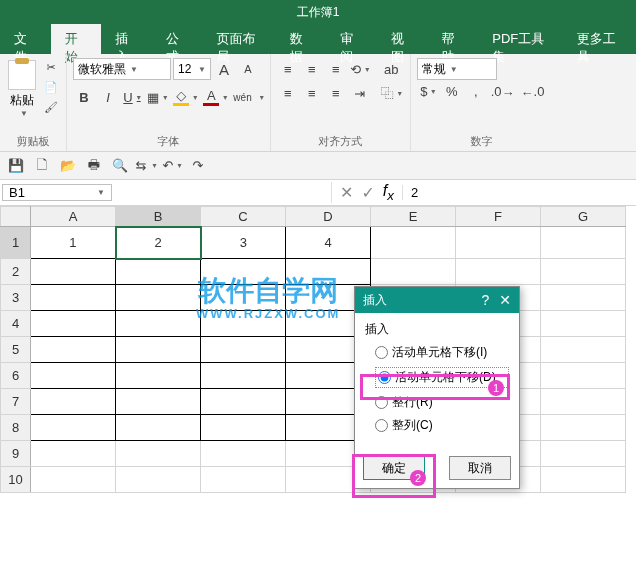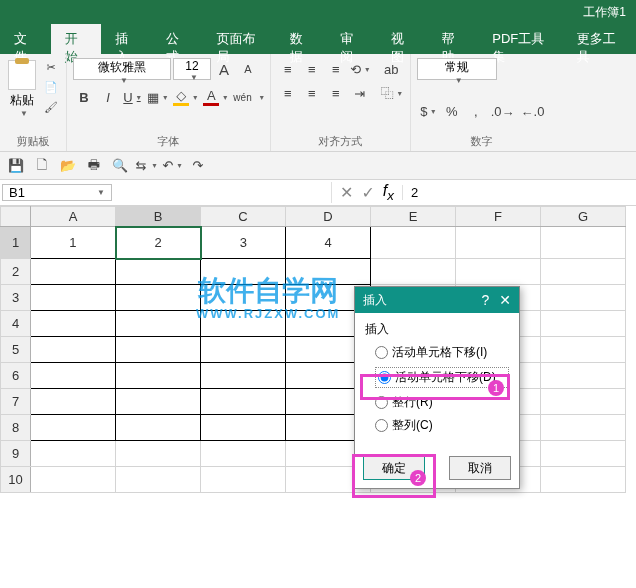--- a/index.html
+++ b/index.html
@@ -1,49 +1,49 @@
 <!DOCTYPE html>
 <html><head>
 <meta charset="utf-8">
 <style>
 * { margin: 0; padding: 0; box-sizing: border-box; font-family: "Microsoft YaHei", sans-serif; }
 body { background: #fff; width: 636px; height: 588px; overflow: hidden; position: relative; }
 
-.titlebar { background: #217346; color: #fff; height: 24px; display: flex; align-items: center; justify-content: flex-end; padding: 0 10px; font-size: 12px; }
+.titlebar { background: #217346; color: #fff; height: 24px; display: flex; align-items: center; justify-content: center; padding: 0 10px; font-size: 12px; }
 .ribbon-tabs { background: #217346; display: flex; height: 30px; }
 .ribbon-tabs .tab { color: #fff; padding: 6px 14px; font-size: 13px; cursor: pointer; }
 .ribbon-tabs .tab.active { background: #f3f3f3; color: #217346; }
 
 .ribbon { background: #f3f3f3; border-bottom: 1px solid #d4d4d4; height: 98px; display: flex; }
 .ribbon-group { border-right: 1px solid #e0e0e0; padding: 4px 6px 2px 6px; display: flex; flex-direction: column; justify-content: space-between; align-items: center; }
 .ribbon-group-label { font-size: 11px; color: #666; text-align: center; padding-top: 2px; }
 .group-content { display: flex; flex-direction: column; gap: 2px; }
 
 .paste-big { display: flex; flex-direction: column; align-items: center; padding: 2px; }
 .paste-icon { width: 28px; height: 30px; background: #fff; border: 1px solid #ccc; position: relative; }
 .paste-icon::before { content: ""; position: absolute; top: -3px; left: 6px; right: 6px; height: 6px; background: #d4a94a; border-radius: 2px; }
 .paste-side { display: flex; flex-direction: column; gap: 2px; margin-left: 4px; }
 .mini-btn { width: 18px; height: 18px; border: 1px solid transparent; display: inline-flex; align-items: center; justify-content: center; font-size: 11px; color: #444; cursor: pointer; }
 
 .font-row1 { display: flex; align-items: center; gap: 2px; }
 .font-row2 { display: flex; align-items: center; gap: 2px; margin-top: 4px; }
-.combo { border: 1px solid #c0c0c0; background: #fff; height: 22px; display: flex; align-items: center; padding: 0 4px; font-size: 12px; flex-direction: column; }
+.combo { border: 1px solid #c0c0c0; background: #fff; height: 22px; display: flex; align-items: center; padding: 0 4px; font-size: 12px; }
 .combo.font-name { width: 98px; }
 .combo.font-size { width: 38px; justify-content: space-between; }
 .chev { font-size: 8px; color: #666; margin-left: 4px; }
 .btn { height: 22px; min-width: 22px; display: inline-flex; align-items: center; justify-content: center; font-size: 13px; color: #444; cursor: pointer; padding: 0 2px; }
 .btn.bold { font-weight: bold; }
 .btn.italic { font-style: italic; }
 .btn.underline { text-decoration: underline; }
 .color-bar { width: 16px; height: 3px; display: block; }
 
 .align-grid { display: grid; grid-template-columns: repeat(4, 22px); grid-template-rows: repeat(2, 22px); gap: 2px; }
 .align-extra { display: flex; flex-direction: column; gap: 2px; margin-left: 8px; }
 
-.number-group { display: flex; flex-direction: column; gap: 20px; }
+.number-group { display: flex; flex-direction: column; gap: 0; }
 .number-row { display: flex; gap: 2px; }
 
 .qat { background: #f3f3f3; border-bottom: 1px solid #d4d4d4; height: 28px; display: flex; align-items: center; gap: 6px; padding: 0 6px; }
 .qat .qbtn { width: 20px; height: 20px; display: inline-flex; align-items: center; justify-content: center; font-size: 13px; color: #444; cursor: pointer; }
 
 .formula-bar { display: flex; height: 26px; border-bottom: 1px solid #d4d4d4; align-items: center; }
 .name-box { width: 110px; border: 1px solid #c0c0c0; margin: 2px; display: flex; align-items: center; padding: 0 6px; font-size: 13px; justify-content: space-between; background: #fff; }
 .fb-spacer { flex: 1; }
 .fb-btns { display: flex; align-items: center; gap: 8px; padding: 0 8px; border-left: 1px solid #e0e0e0; }
 .fb-input { flex: 1; display: flex; align-items: center; padding: 0 8px; font-size: 13px; border-left: 1px solid #e0e0e0; }

